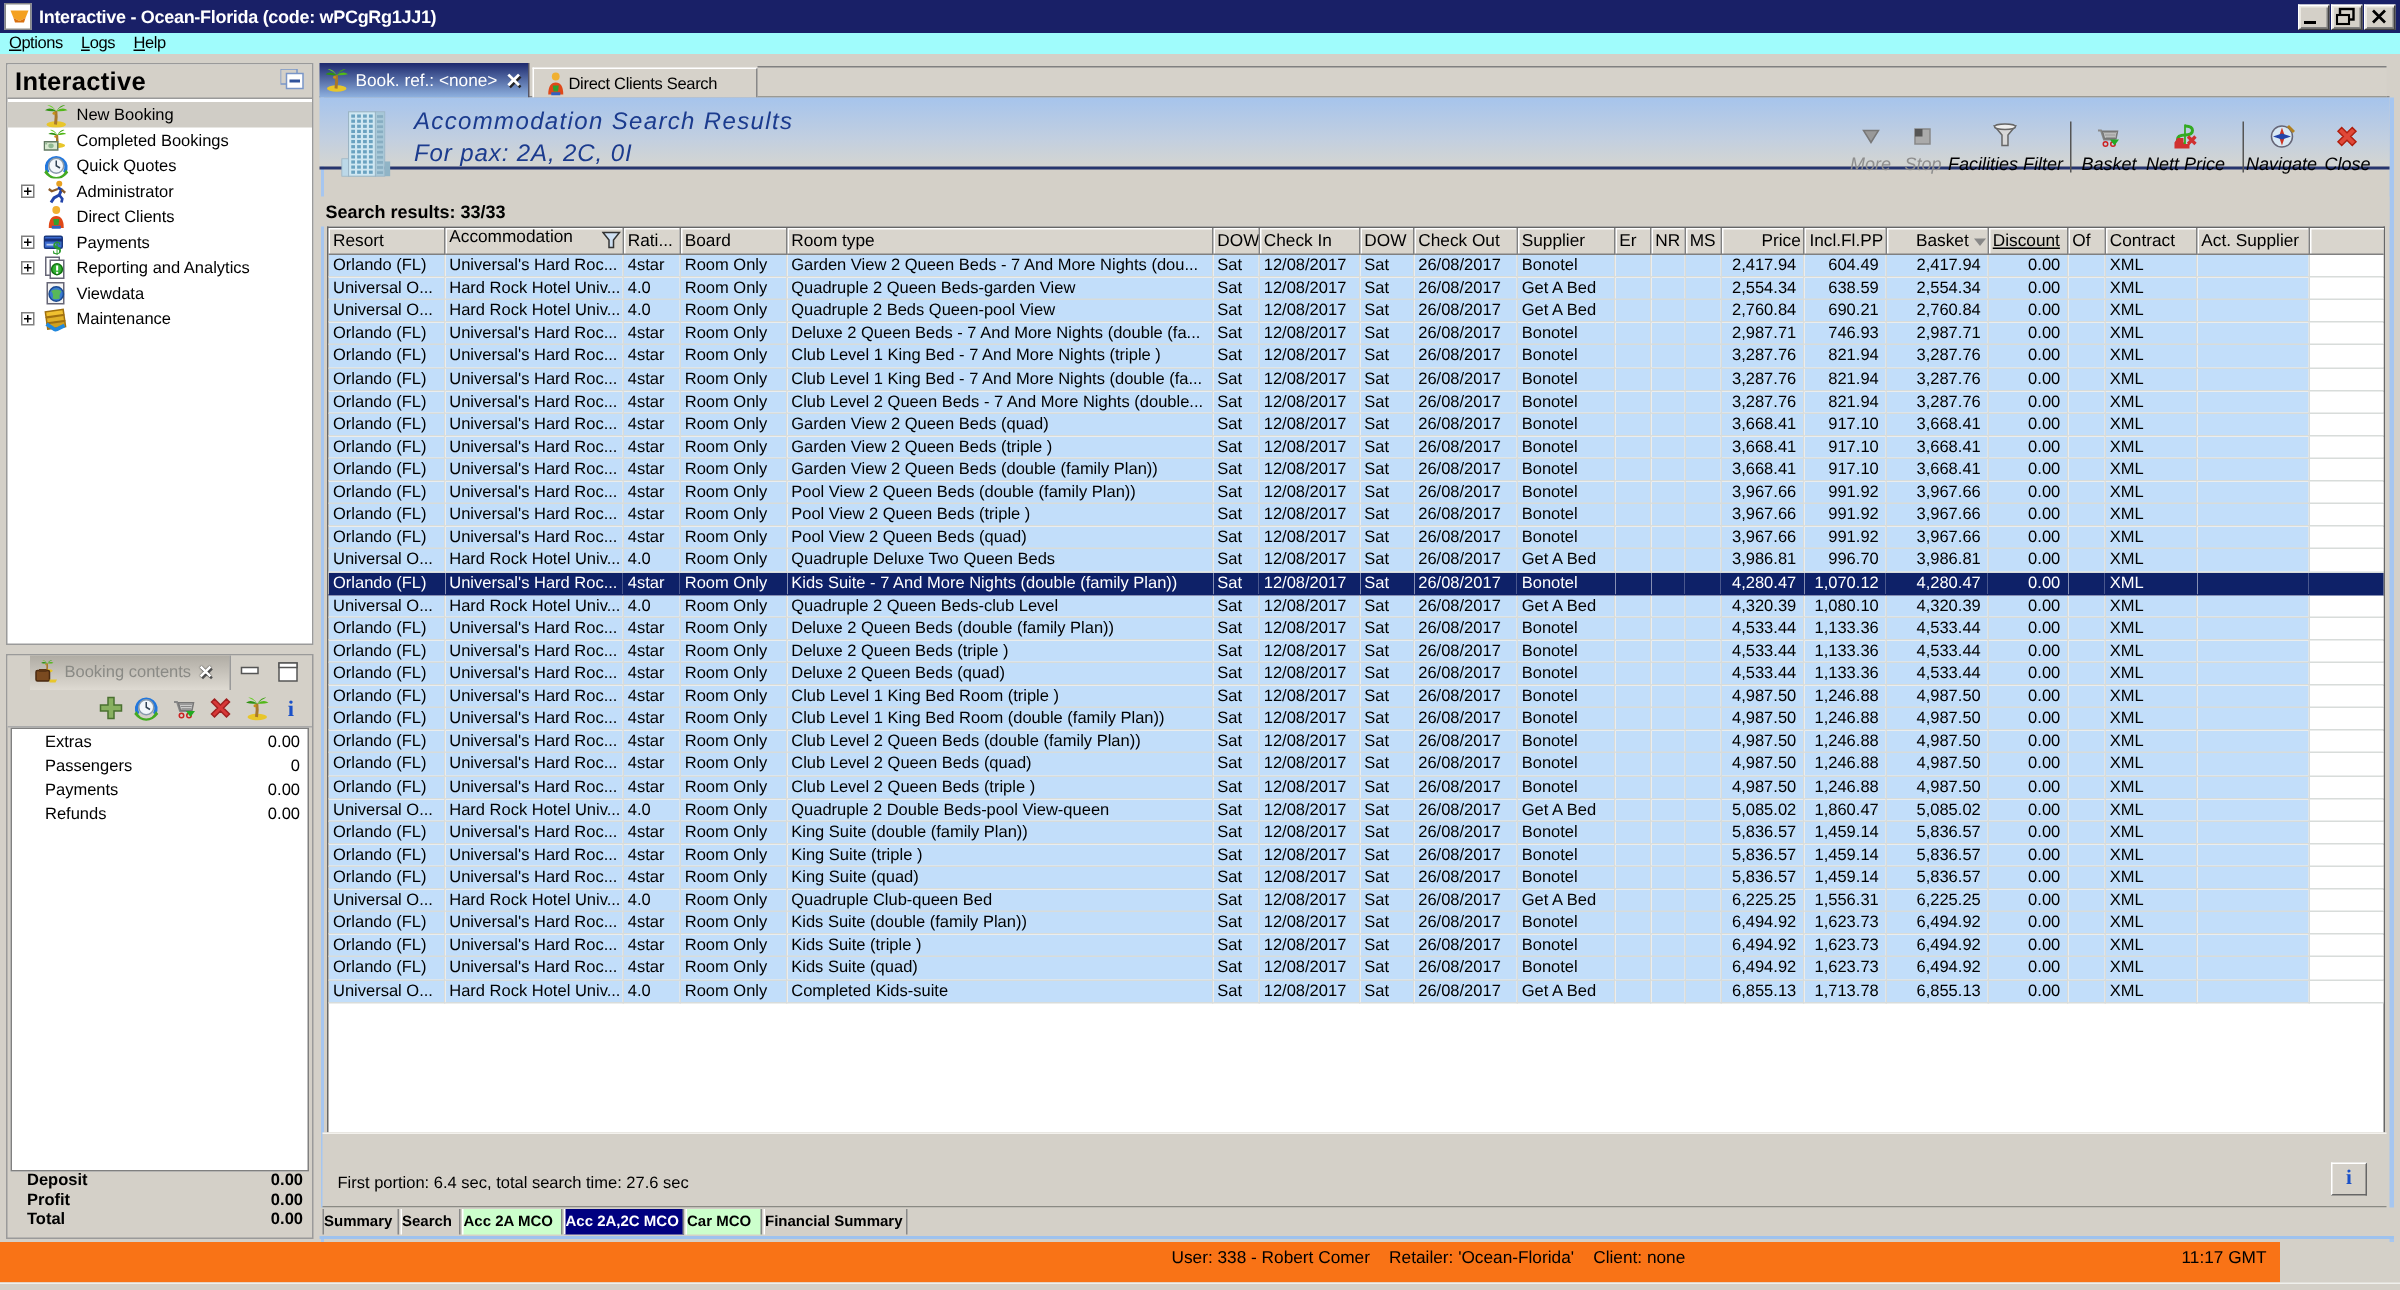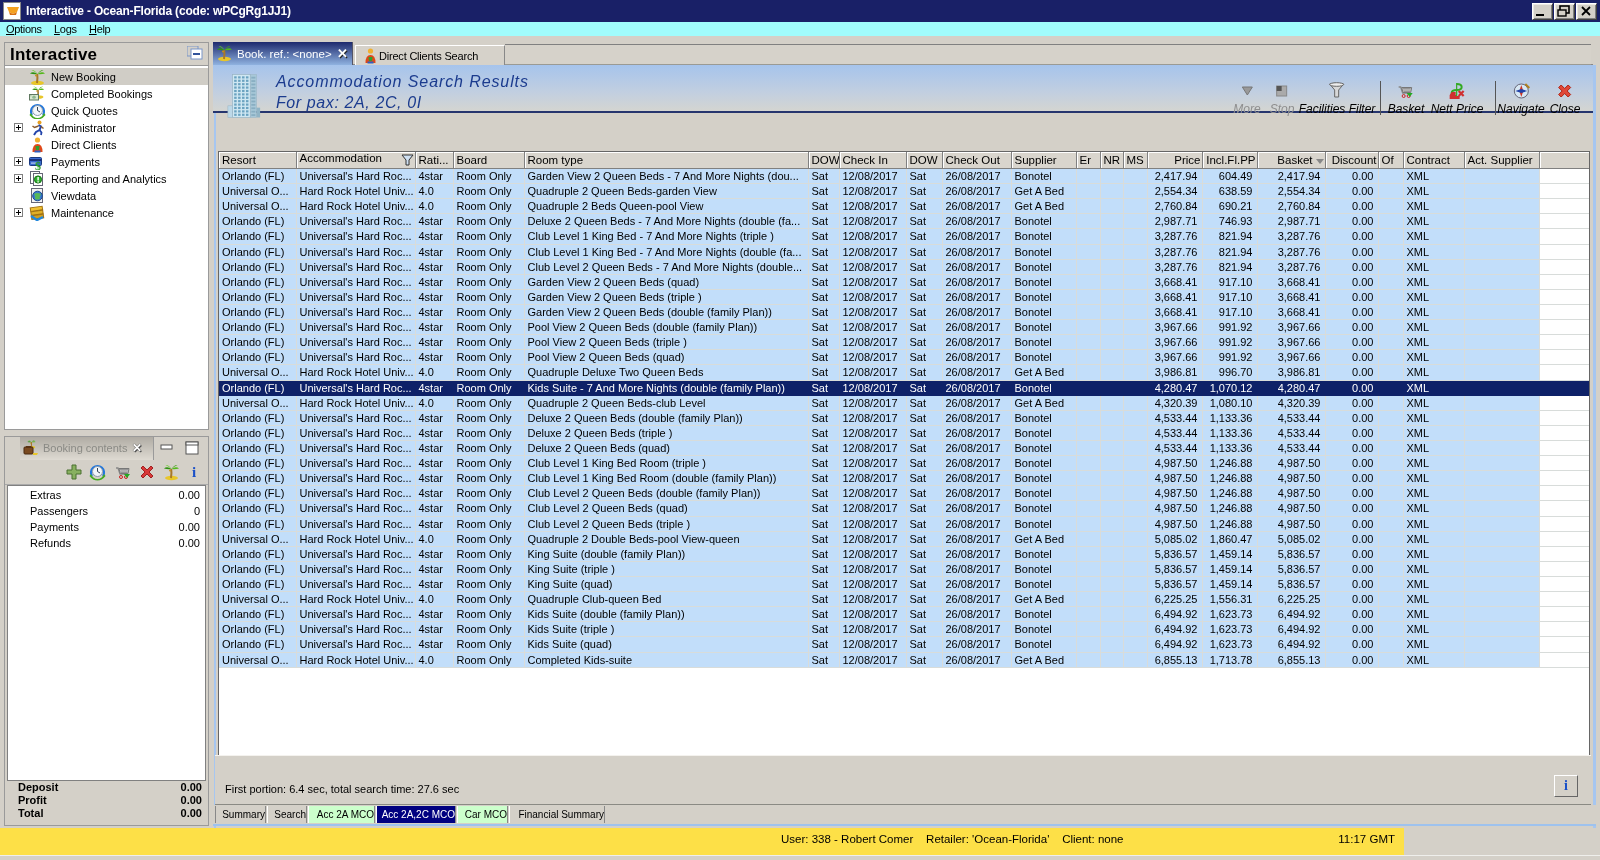--- a/index.html
+++ b/index.html
@@ -88,26 +88,26 @@
 .funnel { float:right; margin-top:2px; }
 .sorttri { display:inline-block; width:0; height:0; border-left:4px solid transparent; border-right:4px solid transparent; border-top:5px solid #888; margin-left:3px; }
 
 
 #fp { position:absolute; left:2px; top:714px; width:1376px; height:50px; background:#d4d0c8; border-top:1px solid #f4f2ee; border-bottom:1px solid #8a8a84; }
 #fp .t { position:absolute; left:10px; top:27px; font-size:11px; color:#000; }
 #ibtn { position:absolute; right:13px; top:19px; width:24px; height:22px; background:#d4d0c8; border:1px solid; border-color:#fff #666 #666 #fff; color:#1a50c8; font-weight:bold; font-family:"Liberation Serif", serif; font-size:14px; text-align:center; line-height:20px; }
 
 
 #btabs { position:absolute; left:0; top:764px; width:1383px; height:21px; background:#d4d0c8; border-bottom:2px solid #9ec2ee; }
-.btab { position:absolute; top:1px; height:17px; border-right:1px solid #888; border-left:1px solid #fff; color:#000; font-size:10px; text-align:right; line-height:17px; padding:0; white-space:nowrap; overflow:hidden; }
+.btab { position:absolute; top:1px; height:17px; border-right:1px solid #888; border-left:1px solid #fff; color:#000; font-size:10px; text-align:left; line-height:17px; padding:0; white-space:nowrap; overflow:hidden;font-weight:bold; }
 .btab.green { background:#ccffcc; }
 .btab.navy { background:#000080; color:#fff; }
 
 
-#statusbar { position:absolute; left:0; top:828px; width:1404px; height:27px; background:#fde047; color:#000; font-size:11.5px; }
+#statusbar { position:absolute; left:0; top:828px; width:1520px; height:27px; background:#f97316; color:#000; font-size:11.5px; }
 #statusbar .mid { position:absolute; left:781px; top:5px; }
 #statusbar .right { position:absolute; right:9px; top:5px; }
 #bottomedge { position:absolute; left:0; top:855px; width:1600px; height:5px; background:#d4d0c8; border-top:1px solid #efefec; }
 </style>
 </head>
 <body>
 
 <div id="titlebar">
   <div class="ticon"><svg width="18" height="18" viewBox="0 0 18 18">
         <polygon points="3,4 15,4 13,9 9,11 5,9" fill="#f4a120"></polygon>
@@ -449,20 +449,23 @@
 <polygon points="3,9 9,7 15,9 9,11" fill="#2244aa"></polygon>
 <path d="M13 2 L17 6" stroke="#b08020" stroke-width="2"></path>
         </svg>Navigate</div>
 <div class="tbtn" style="left:1352px; transform:translateX(-50%);"><svg class="ic" viewBox="0 0 18 18">
           <path d="M3 5.5 L5.5 3 L9 6.5 L12.5 3 L15 5.5 L11.5 9 L15 12.5 L12.5 15 L9 11.5 L5.5 15 L3 12.5 L6.5 9 Z" fill="#e04838" stroke="#b02010"></path>
         </svg>Close</div>
 <div class="tsep" style="left:1167px;"></div>
       <div class="tsep" style="left:1282px;"></div>
   </div>
 
+  <div id="resultsbar">
+      <span class="t">Search results: 33/33</span>
+    </div>
 
   <div id="gridwrap">
     <table id="grid">
       <colgroup>
           <col style="width:77px">
           <col style="width:119px">
           <col style="width:38px">
           <col style="width:71px">
           <col style="width:284px">
           <col style="width:31px">
@@ -495,21 +498,21 @@
         <th>Check In</th>
         <th>DOW</th>
         <th>Check Out</th>
         <th>Supplier</th>
         <th>Er</th>
         <th>NR</th>
         <th>MS</th>
         <th style="text-align:right;">Price</th>
         <th style="text-align:right;">Incl.Fl.PP</th>
         <th style="text-align:right;">Basket<span class="sorttri"></span></th>
-        <th style="text-align:right;">Discount</th>
+        <th style="text-align:left;text-decoration:underline;">Discount</th>
         <th>Of</th>
         <th>Contract</th>
         <th>Act. Supplier</th>
         <th></th>
       </tr>
       <tr>
             <td>Orlando (FL)</td>
             <td>Universal's Hard Roc...</td>
             <td>4star</td>
             <td>Room Only</td>

